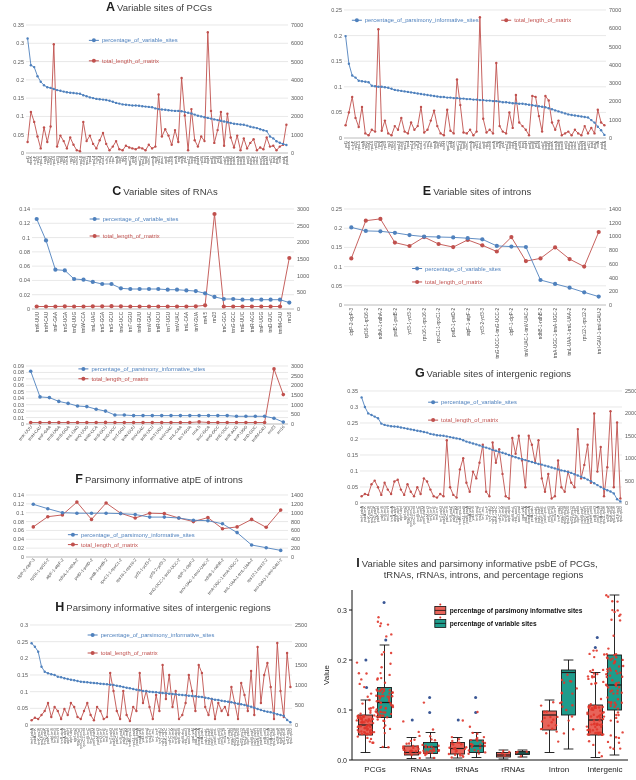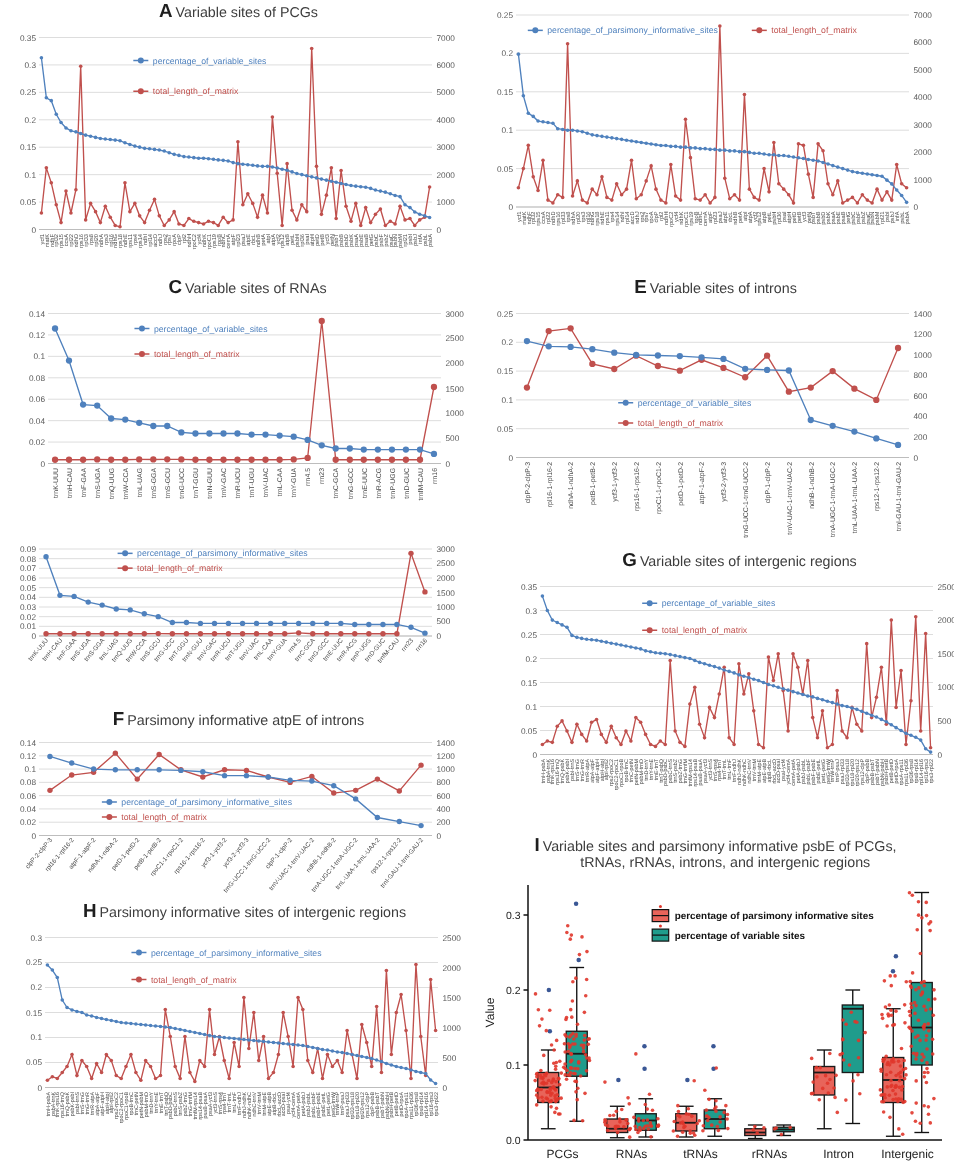--- a/index.html
+++ b/index.html
@@ -1536,21 +1536,21 @@
         <circle cx="284.4" cy="105.3" r="1.2" fill="#4f81bd"></circle>
         <line x1="81.64" y1="18" x2="91.64" y2="18" stroke="#4f81bd" stroke-width="1"></line>
         <circle cx="86.64" cy="18" r="2" fill="#4f81bd"></circle>
         <text x="94.64" y="20" font-size="5.8" fill="#4f81bd">percentage_of_parsimony_informative_sites</text>
         <line x1="81.64" y1="36" x2="91.64" y2="36" stroke="#c0504d" stroke-width="1"></line>
         <circle cx="86.64" cy="36" r="2" fill="#c0504d"></circle>
         <text x="94.64" y="38" font-size="5.8" fill="#c0504d">total_length_of_matrix</text>
       </svg>
     </div>
   <div class="panel" id="pI" style="left:320px;top:558px;width:314px;">
-    <div class="ptitle2"><span class="L">I</span><span>Variable sites and parsimony informative psbE of PCGs,</span><br><span style="margin-left:13px">tRNAs, rRNAs, introns, and intergenic regions</span></div>
+    <div class="ptitle2"><span class="L">I</span><span>Variable sites and parsimony informative psbE of PCGs,</span><br><span style="margin-left:13px">tRNAs, rRNAs, introns, and percentage regions</span></div>
   <svg width="314" height="196">
         <line x1="32" y1="8" x2="32" y2="178" stroke="#111" stroke-width="1"></line>
         <line x1="32" y1="178" x2="308" y2="178" stroke="#111" stroke-width="1"></line>
         <line x1="29" y1="178" x2="32" y2="178" stroke="#111" stroke-width="1"></line>
         <text x="27" y="180.5" text-anchor="end" font-size="7" fill="#222">0.0</text>
         <line x1="29" y1="128" x2="32" y2="128" stroke="#111" stroke-width="1"></line>
         <text x="27" y="130.5" text-anchor="end" font-size="7" fill="#222">0.1</text>
         <line x1="29" y1="78" x2="32" y2="78" stroke="#111" stroke-width="1"></line>
         <text x="27" y="80.5" text-anchor="end" font-size="7" fill="#222">0.2</text>
         <line x1="29" y1="28.00000000000003" x2="32" y2="28.00000000000003" stroke="#111" stroke-width="1"></line>

